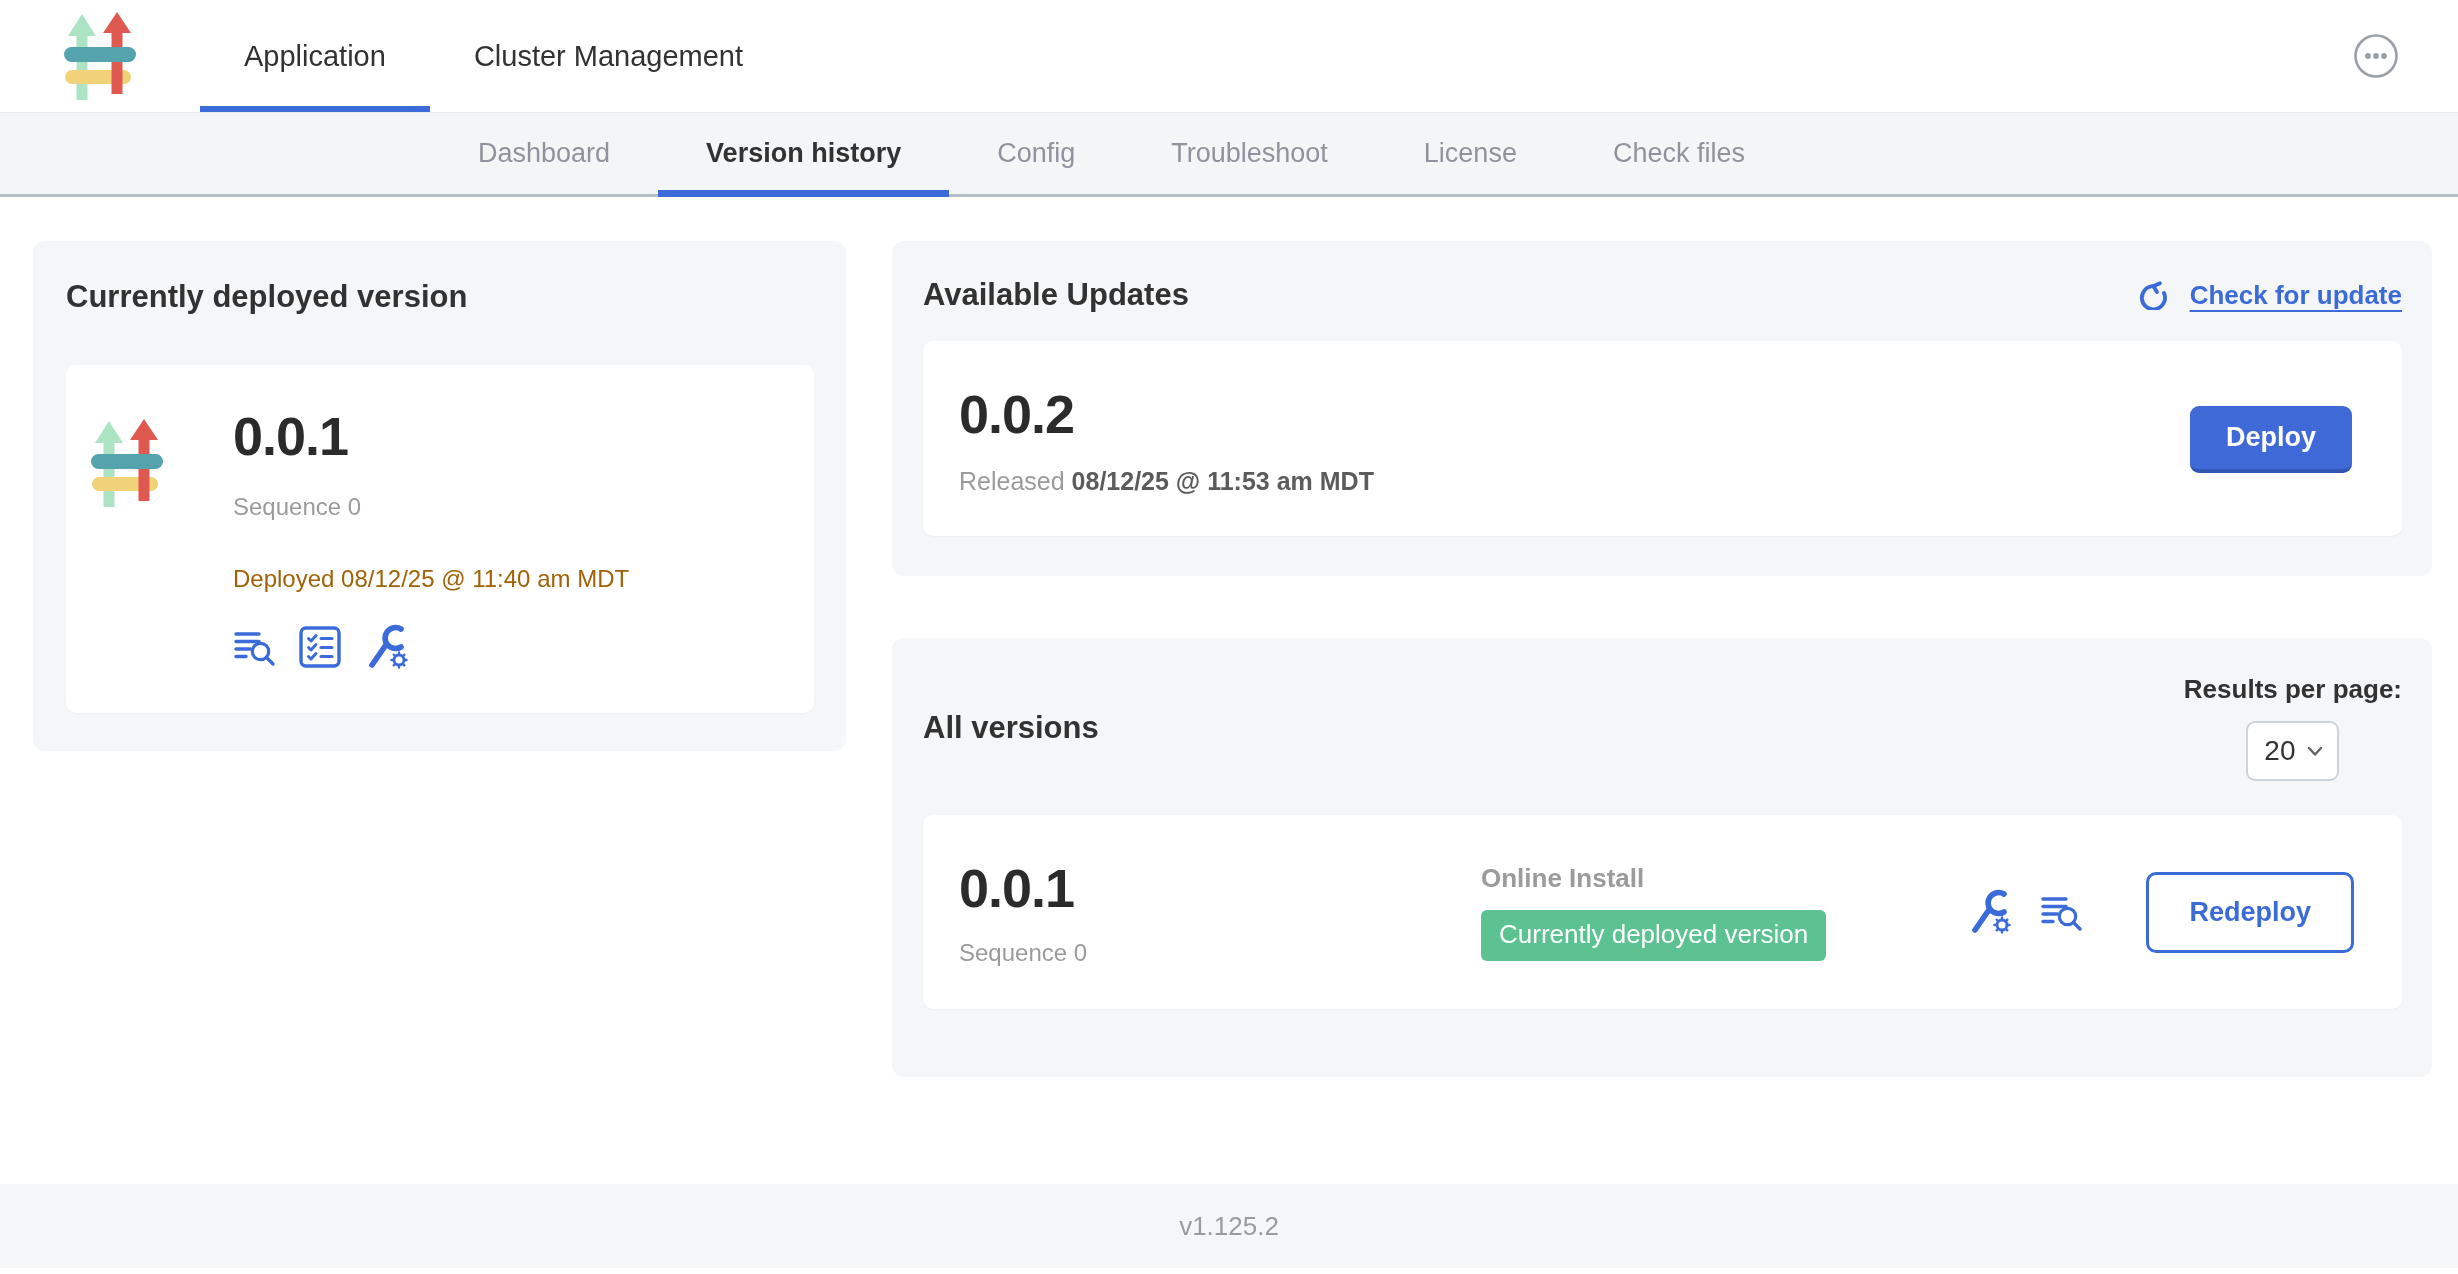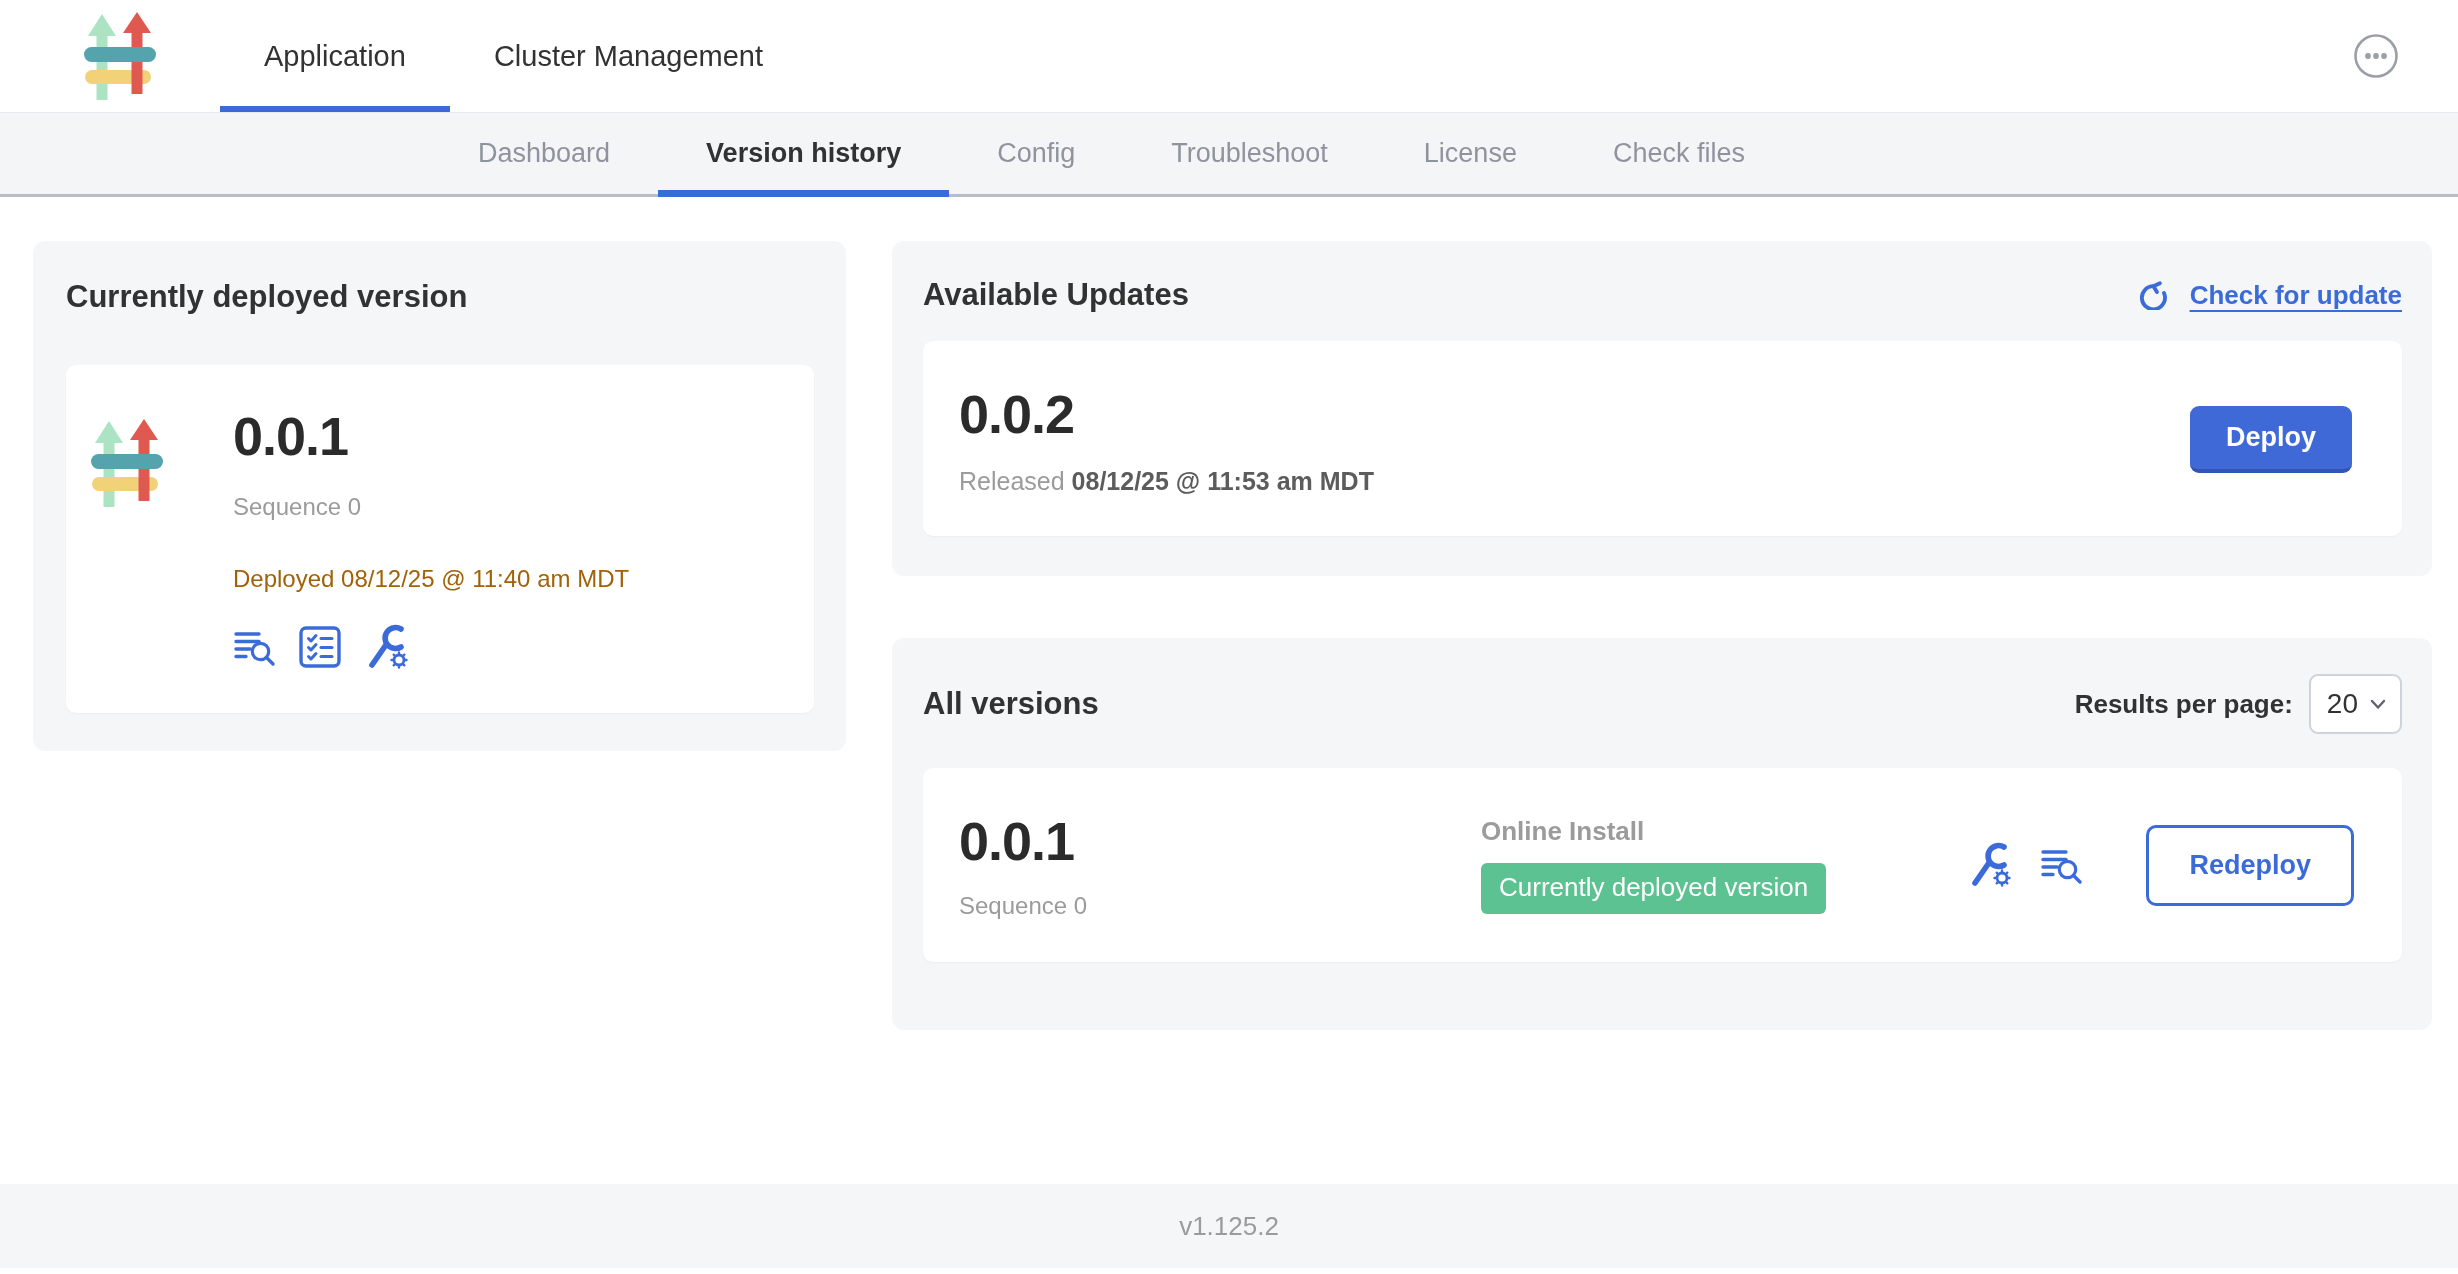--- a/index.html
+++ b/index.html
@@ -1,21 +1,21 @@
 <!DOCTYPE html>
 <html><head>
 <meta charset="utf-8">
 <style>
   * { margin:0; padding:0; box-sizing:border-box; }
   html,body { background:#ffffff; }
   body { font-family:"Liberation Sans", sans-serif; color:#323232; }
   .screen { position:relative; width:2458px; height:1274px; background:#ffffff; overflow:hidden; }
 
   
-  .header { position:relative; display:flex; align-items:stretch; height:113px; background:#ffffff; border-bottom:1px solid #e8eaed;padding-left:20px; }
+  .header { position:relative; display:flex; align-items:stretch; height:113px; background:#ffffff; border-bottom:1px solid #e8eaed; }
   .logo-wrap { width:200px; display:flex; align-items:center; justify-content:center; }
   .header-tabs { display:flex; align-items:stretch; }
   .header-tab { position:relative; display:flex; align-items:center; padding:0 44px; font-size:29px; color:#323232; cursor:pointer; }
   .header-tab.active::after { content:""; position:absolute; left:0; right:0; bottom:0; height:6px; background:#3b6bd9; }
   .header-right { margin-left:auto; display:flex; align-items:center; padding-right:58px; }
   .icon-btn { background:none; border:none; cursor:pointer; display:flex; align-items:center; }
 
   
   .subnav { position:relative; height:84px; background:#f4f5f7; border-bottom:3px solid #b8bec6; display:flex; align-items:stretch; padding-left:430px; }
   .subnav-tab { position:relative; display:flex; align-items:center; padding:0 48px; font-size:27px; color:#8e939d; cursor:pointer; }
@@ -44,21 +44,21 @@
   .check-link { display:flex; align-items:center; gap:19px; color:#3b6bd9; font-size:26px; font-weight:700; text-decoration:none; cursor:pointer; }
   .check-link .link-text { text-decoration:underline; text-underline-offset:6px; }
   .update-row { margin-top:28px; display:flex; align-items:center; justify-content:space-between; padding:42px 50px 40px 36px; min-height:186px; }
   .up-version { font-size:54px; font-weight:700; letter-spacing:-1px; color:#2b2b2b; }
   .up-released { margin-top:22px; font-size:25px; color:#9b9b9b; }
   .up-released b { color:#5c5c5c; font-weight:700; }
   .btn-primary { background:#3f69d6; border:none; border-bottom:4px solid #3156b3; border-radius:9px; color:#ffffff; font-family:inherit; font-size:27px; font-weight:700; padding:16px 36px; cursor:pointer; }
 
   .allv-card { margin-top:62px; padding:36px 30px 68px 31px; }
   .allv-head { display:flex; align-items:center; justify-content:space-between; }
-  .rpp { display:flex; align-items:center; gap:16px; }
+  .rpp { display:flex; align-items:center; gap:16px;flex-direction:column; }
   .rpp-label { font-size:26px; font-weight:700; color:#323232; }
   .select { display:flex; align-items:center; gap:12px; background:#ffffff; border:2px solid #cdd3da; border-radius:9px; padding:12px 14px 12px 16px; font-size:28px; color:#323232; cursor:pointer; }
   .version-row { margin-top:34px; display:flex; align-items:center; padding:42px 48px 42px 36px; min-height:187px; }
   .vr-left { width:490px; flex:none; }
   .vr-version { font-size:54px; font-weight:700; letter-spacing:-1px; color:#2b2b2b; }
   .vr-sequence { margin-top:20px; font-size:24px; color:#9b9b9b; }
   .vr-mid { flex:1; }
   .vr-install { font-size:26px; font-weight:700; color:#9b9b9b; }
   .badge { display:inline-block; margin-top:16px; background:#5cc291; color:#ffffff; font-size:26px; padding:9px 18px 11px; border-radius:6px; }
   .row-icons { display:flex; align-items:center; gap:26px; margin-right:30px; }

